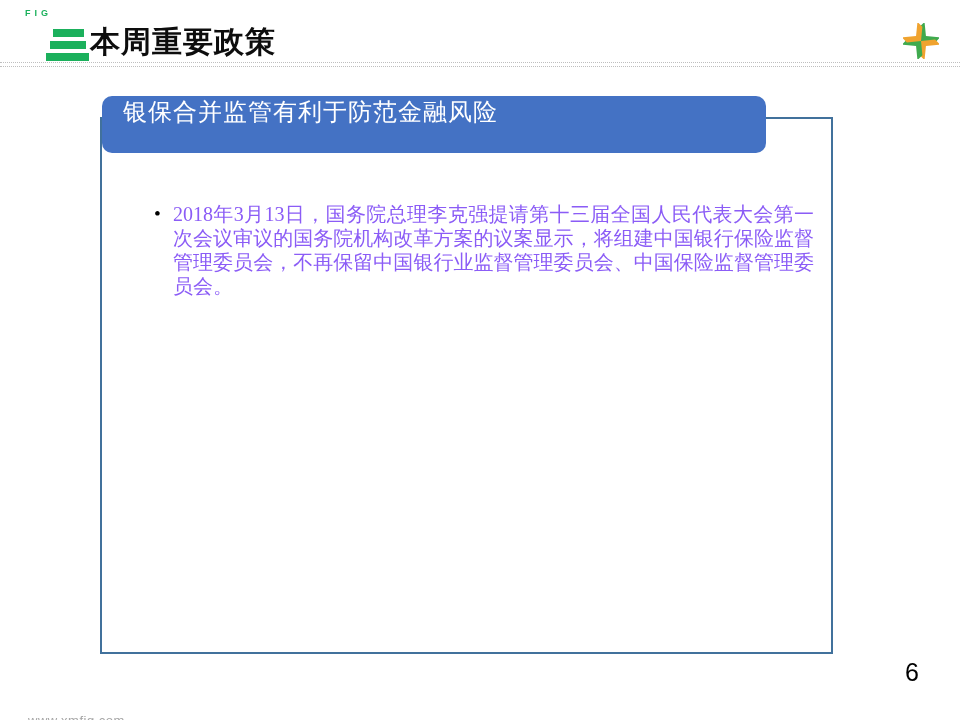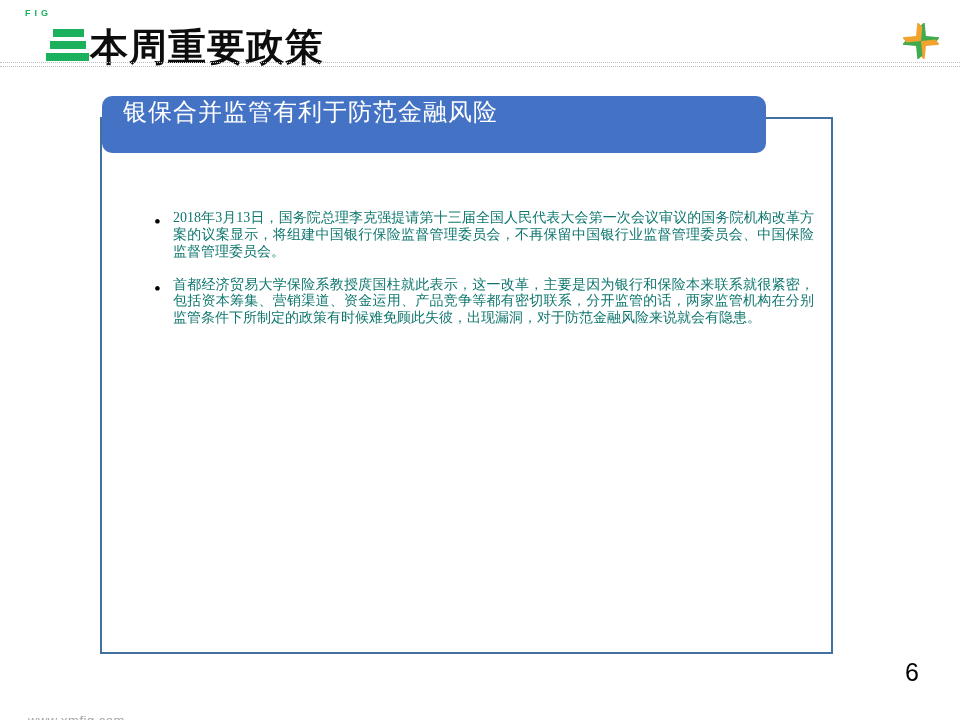--- a/index.html
+++ b/index.html
@@ -31,21 +31,21 @@
   .logo-bars .bar {
     position: absolute; height: 8px; background: #1bb05c;
   }
   .logo-bars .bar1 { top: 0;  left: 7px;  width: 31px; }
   .logo-bars .bar2 { top: 12px; left: 4px; width: 36px; }
   .logo-bars .bar3 { top: 24px; left: 0;  width: 43px; }
 
   .page-title {
     position: absolute; left: 90px; top: 22px;
     font-family: "Liberation Sans", "DejaVu Sans", sans-serif;
-    font-size: 38px; font-weight: bold; color: #0d0d0d;
+    font-size: 30px; font-weight: bold; color: #0d0d0d;
     letter-spacing: 1px;
     white-space: nowrap;
   }
 
   .corner-logo {
     position: absolute; left: 903px; top: 23px;
     width: 36px; height: 36px;
   }
 
   .dotted-rule {
@@ -87,25 +87,25 @@
   .bullet-list {
     position: absolute;
     left: 154px; top: 194px;
     width: 660px;
     margin: 0; padding: 0;
     list-style: none;
     z-index: 3;
   }
   .bullet-list li {
     position: relative;
-    margin: 16px 0 9px 0;
+    margin: 8px 0 9px 0;
     padding-left: 19px;
-    font-size: 14px;
+    font-size: 20px;
     line-height: 1.205;
-    color: #0f766e;
+    color: #8b5cf6;
     text-align: justify;
   }
   .bullet-list li::before {
     content: "\2022";
     position: absolute; left: 0; top: 0;
     font-size: 19.5px;
     color: #000000;
   }
 
   
@@ -154,20 +154,19 @@
   <div class="dotted-rule row2"></div>
 
   <div class="content-box"></div>
 
   <div class="card-header">
     <span class="card-header-text">银保合并监管有利于防范金融风险</span>
   </div>
 
   <ul class="bullet-list">
     <li>2018年3月13日，国务院总理李克强提请第十三届全国人民代表大会第一次会议审议的国务院机构改革方案的议案显示，将组建中国银行保险监督管理委员会，不再保留中国银行业监督管理委员会、中国保险监督管理委员会。</li>
-    <li>首都经济贸易大学保险系教授庹国柱就此表示，这一改革，主要是因为银行和保险本来联系就很紧密，包括资本筹集、营销渠道、资金运用、产品竞争等都有密切联系，分开监管的话，两家监管机构在分别监管条件下所制定的政策有时候难免顾此失彼，出现漏洞，对于防范金融风险来说就会有隐患。</li>
   </ul>
 
   <div class="footer-site">www.xmfig.com</div>
 
   <div class="page-number">6</div>
 
 </div>
 
 </body></html>

